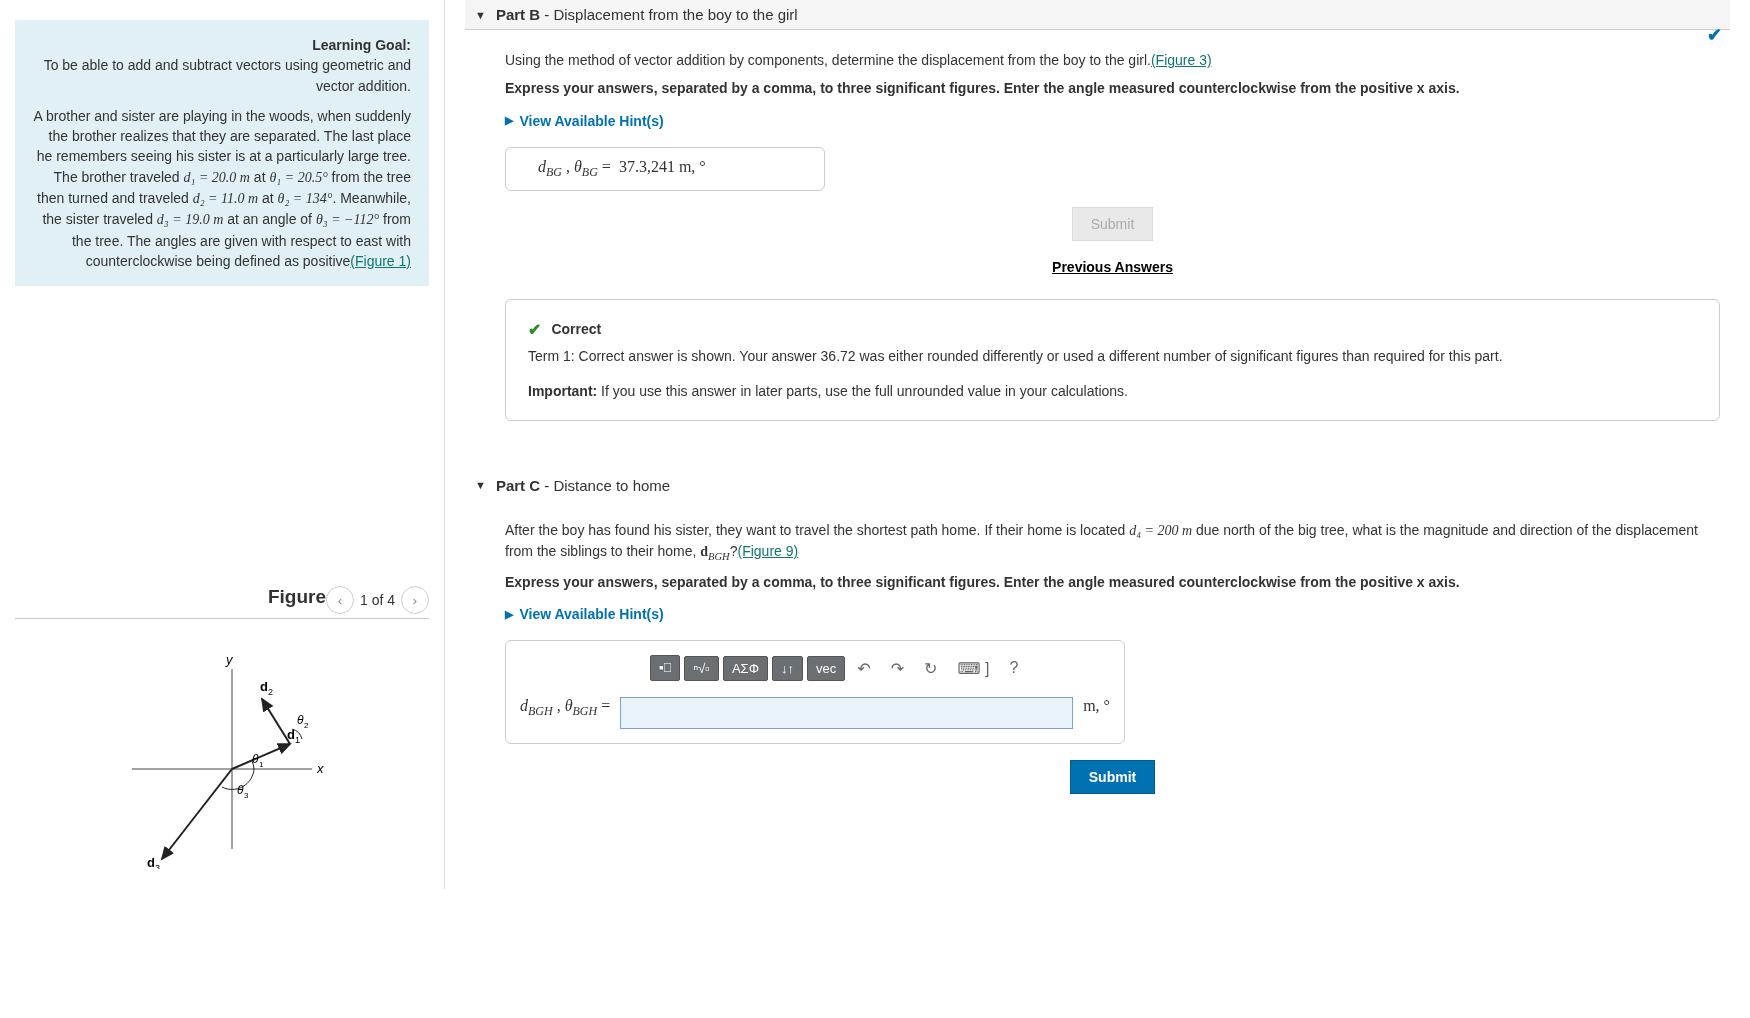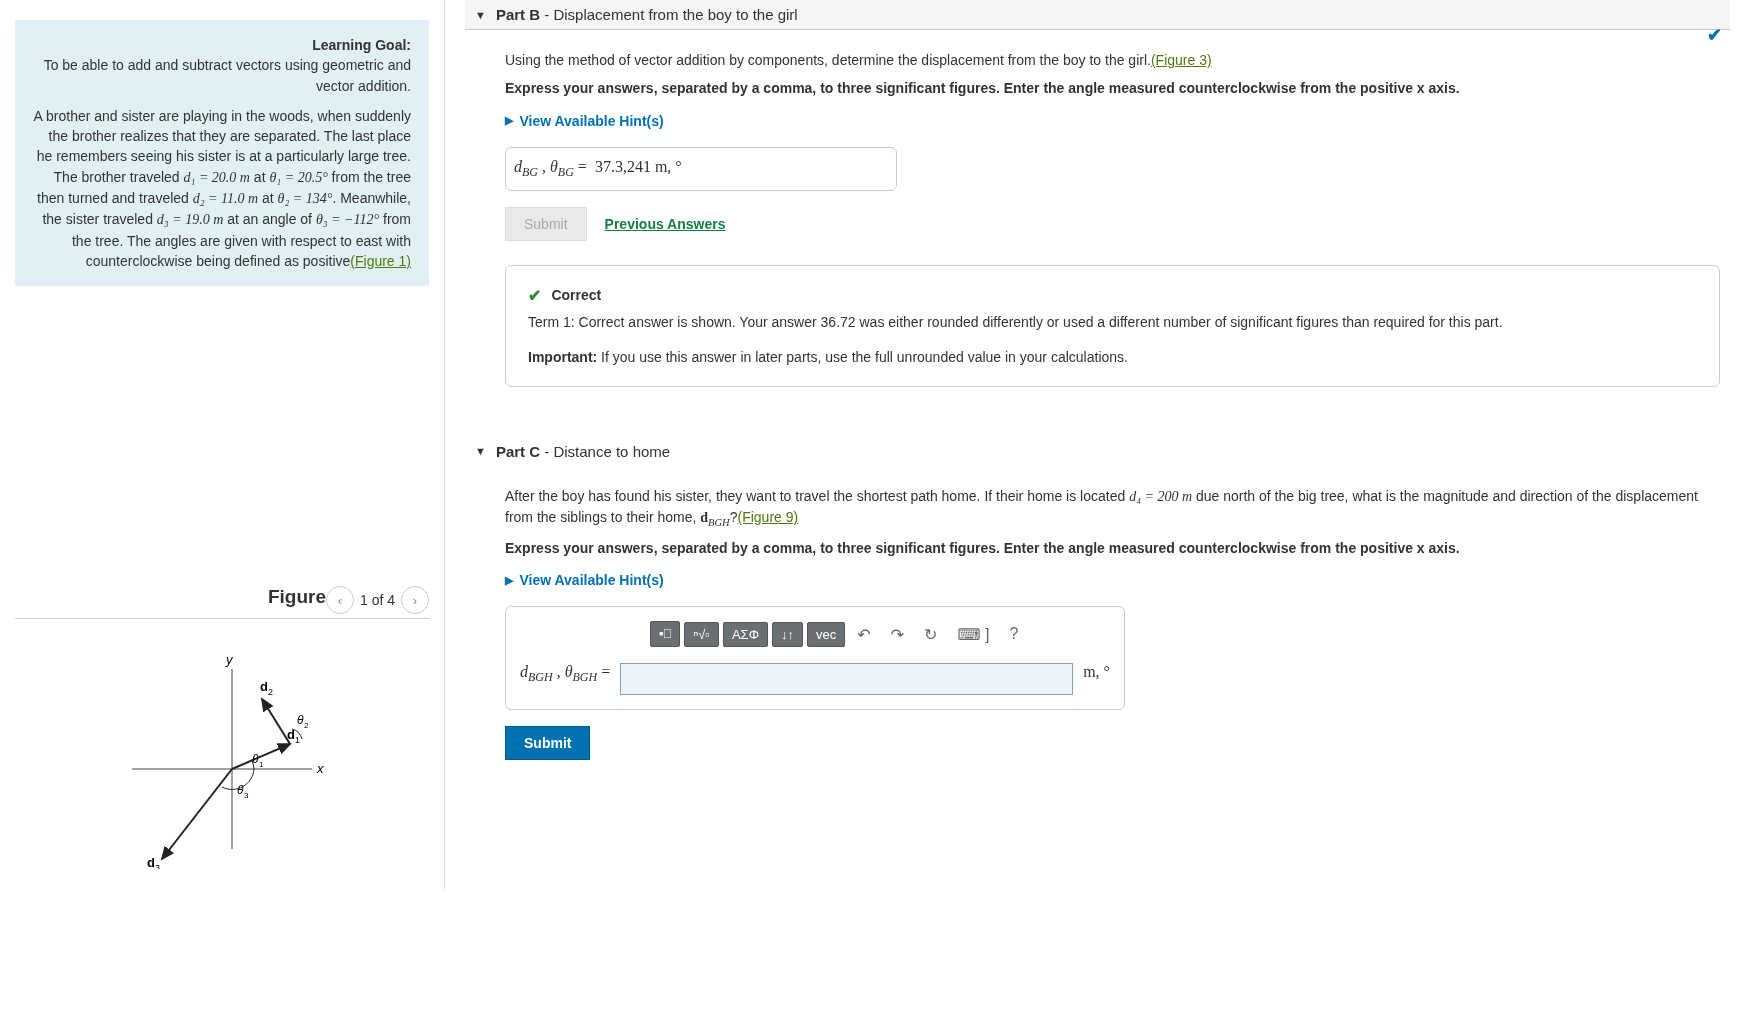--- a/index.html
+++ b/index.html
@@ -63,46 +63,46 @@
   margin-left: -40px;
   padding-left: 10px;
 }
 .collapse-arrow { font-size: 11px; color: #333; }
 .part-title { font-weight: bold; font-size: 15px; }
 .part-sub { font-size: 15px; color: #333; font-weight: normal; }
 .part-body { padding: 20px 10px 30px 0; position: relative; }
 .check-top { position: absolute; right: 8px; top: -6px; color: #0072b1; font-size: 18px; font-weight: bold; }
 .prompt { line-height: 1.45; margin-bottom: 8px; }
 .bold-instr { font-weight: bold; margin-bottom: 14px; line-height: 1.45; }
-.link { color: #4d7c0f; text-decoration: underline; }
+.link { color: #0f766e; text-decoration: underline; }
 .hint-row { color: #0072b1; font-weight: bold; margin: 12px 0 18px 0; display: flex; align-items: center; gap: 6px; }
 .hint-arrow { font-size: 11px; }
 .answer-pill {
   border: 1px solid #ccc;
   border-radius: 6px;
-  padding: 10px 8px;
-  width: 392px;
+  padding: 10px 32px;
+  width: 320px;
   font-family: "Times New Roman", serif;
   font-size: 16px;
 }
-.btn-row { margin-top: 16px; display: flex; align-items: center; gap: 18px; }
+.btn-row { margin-top: 16px; display: flex; align-items: center; gap: 18px; flex-direction: column; }
 .submit-btn {
   background: #e9e9e9;
   color: #aaa;
   border: 1px solid #ddd;
   padding: 8px 18px;
   font-size: 14px;
 }
 .submit-btn.active {
   background: #0072b1;
   color: #fff;
   border: 1px solid #005a8c;
   font-weight: bold;
 }
-.prev-ans { color: #15803d; text-decoration: underline; font-weight: bold; }
+.prev-ans { color: #000000; text-decoration: underline; font-weight: bold; }
 .feedback-box {
   border: 1px solid #ccc;
   border-radius: 6px;
   padding: 18px 22px;
   margin-top: 24px;
   line-height: 1.5;
 }
 .fb-head { font-weight: bold; display: flex; align-items: center; gap: 10px; margin-bottom: 4px; }
 .fb-check { color: #2e8b2e; font-size: 16px; }
 .fb-body { margin-bottom: 14px; }

